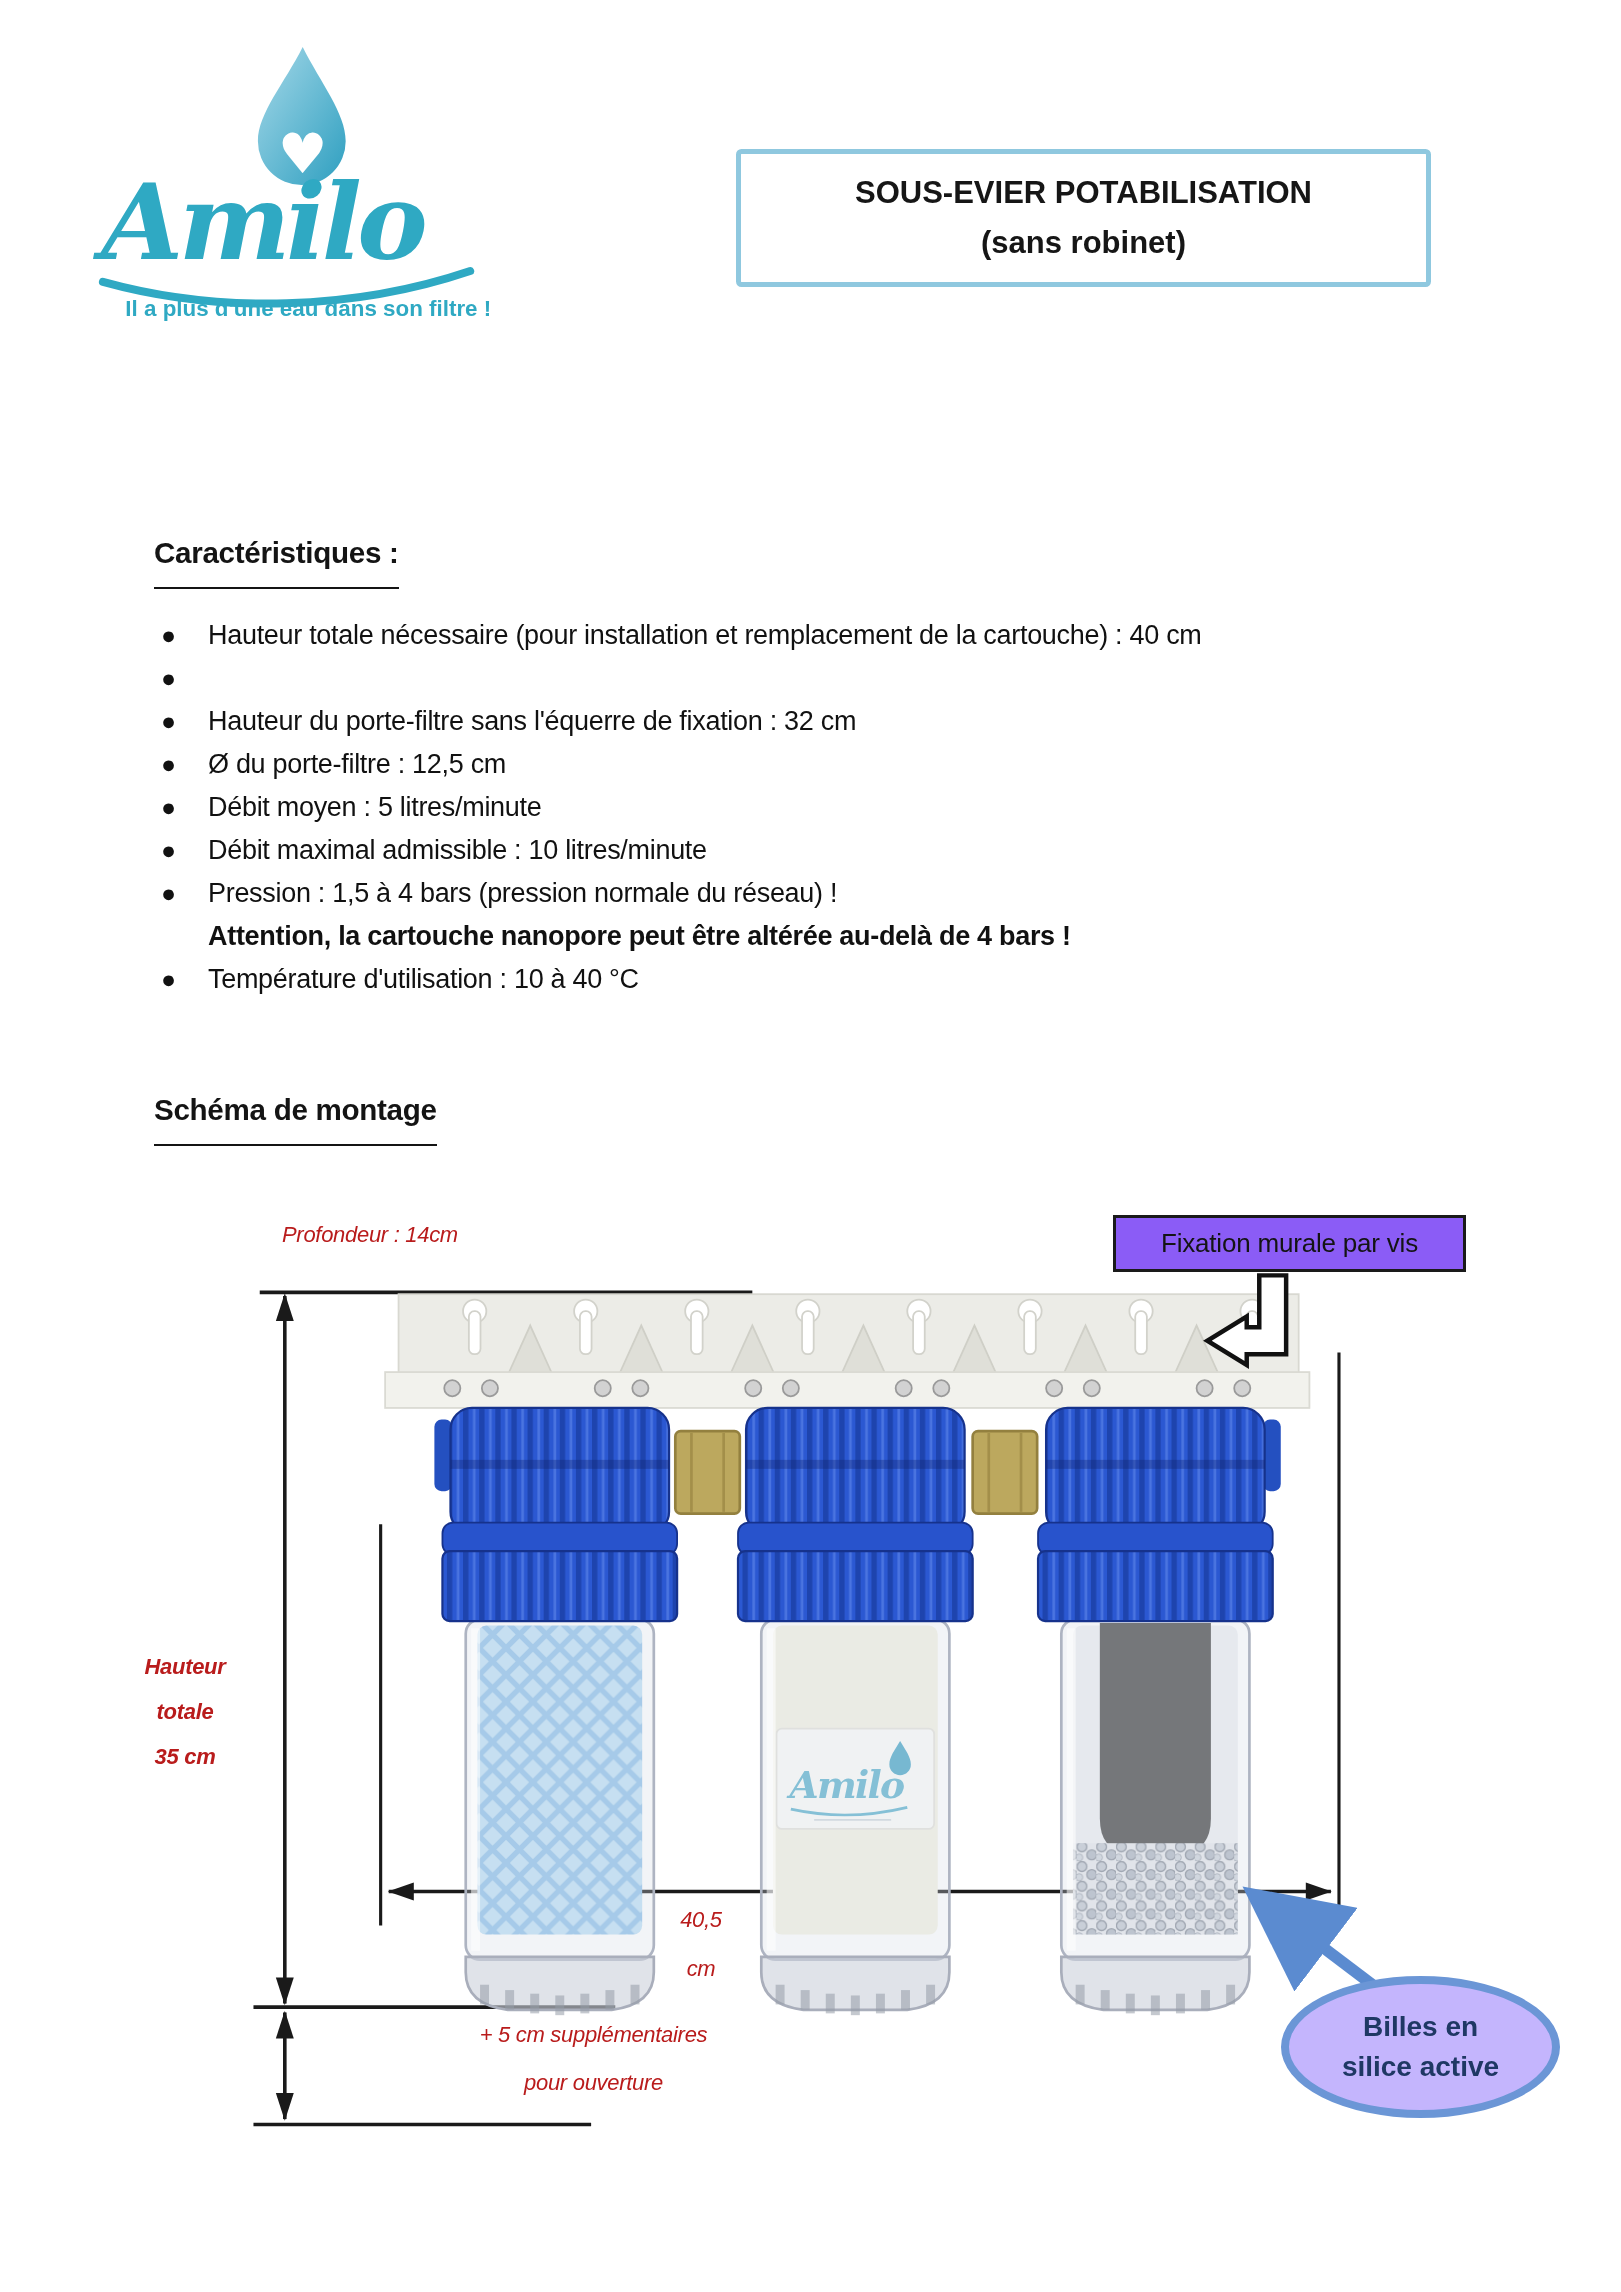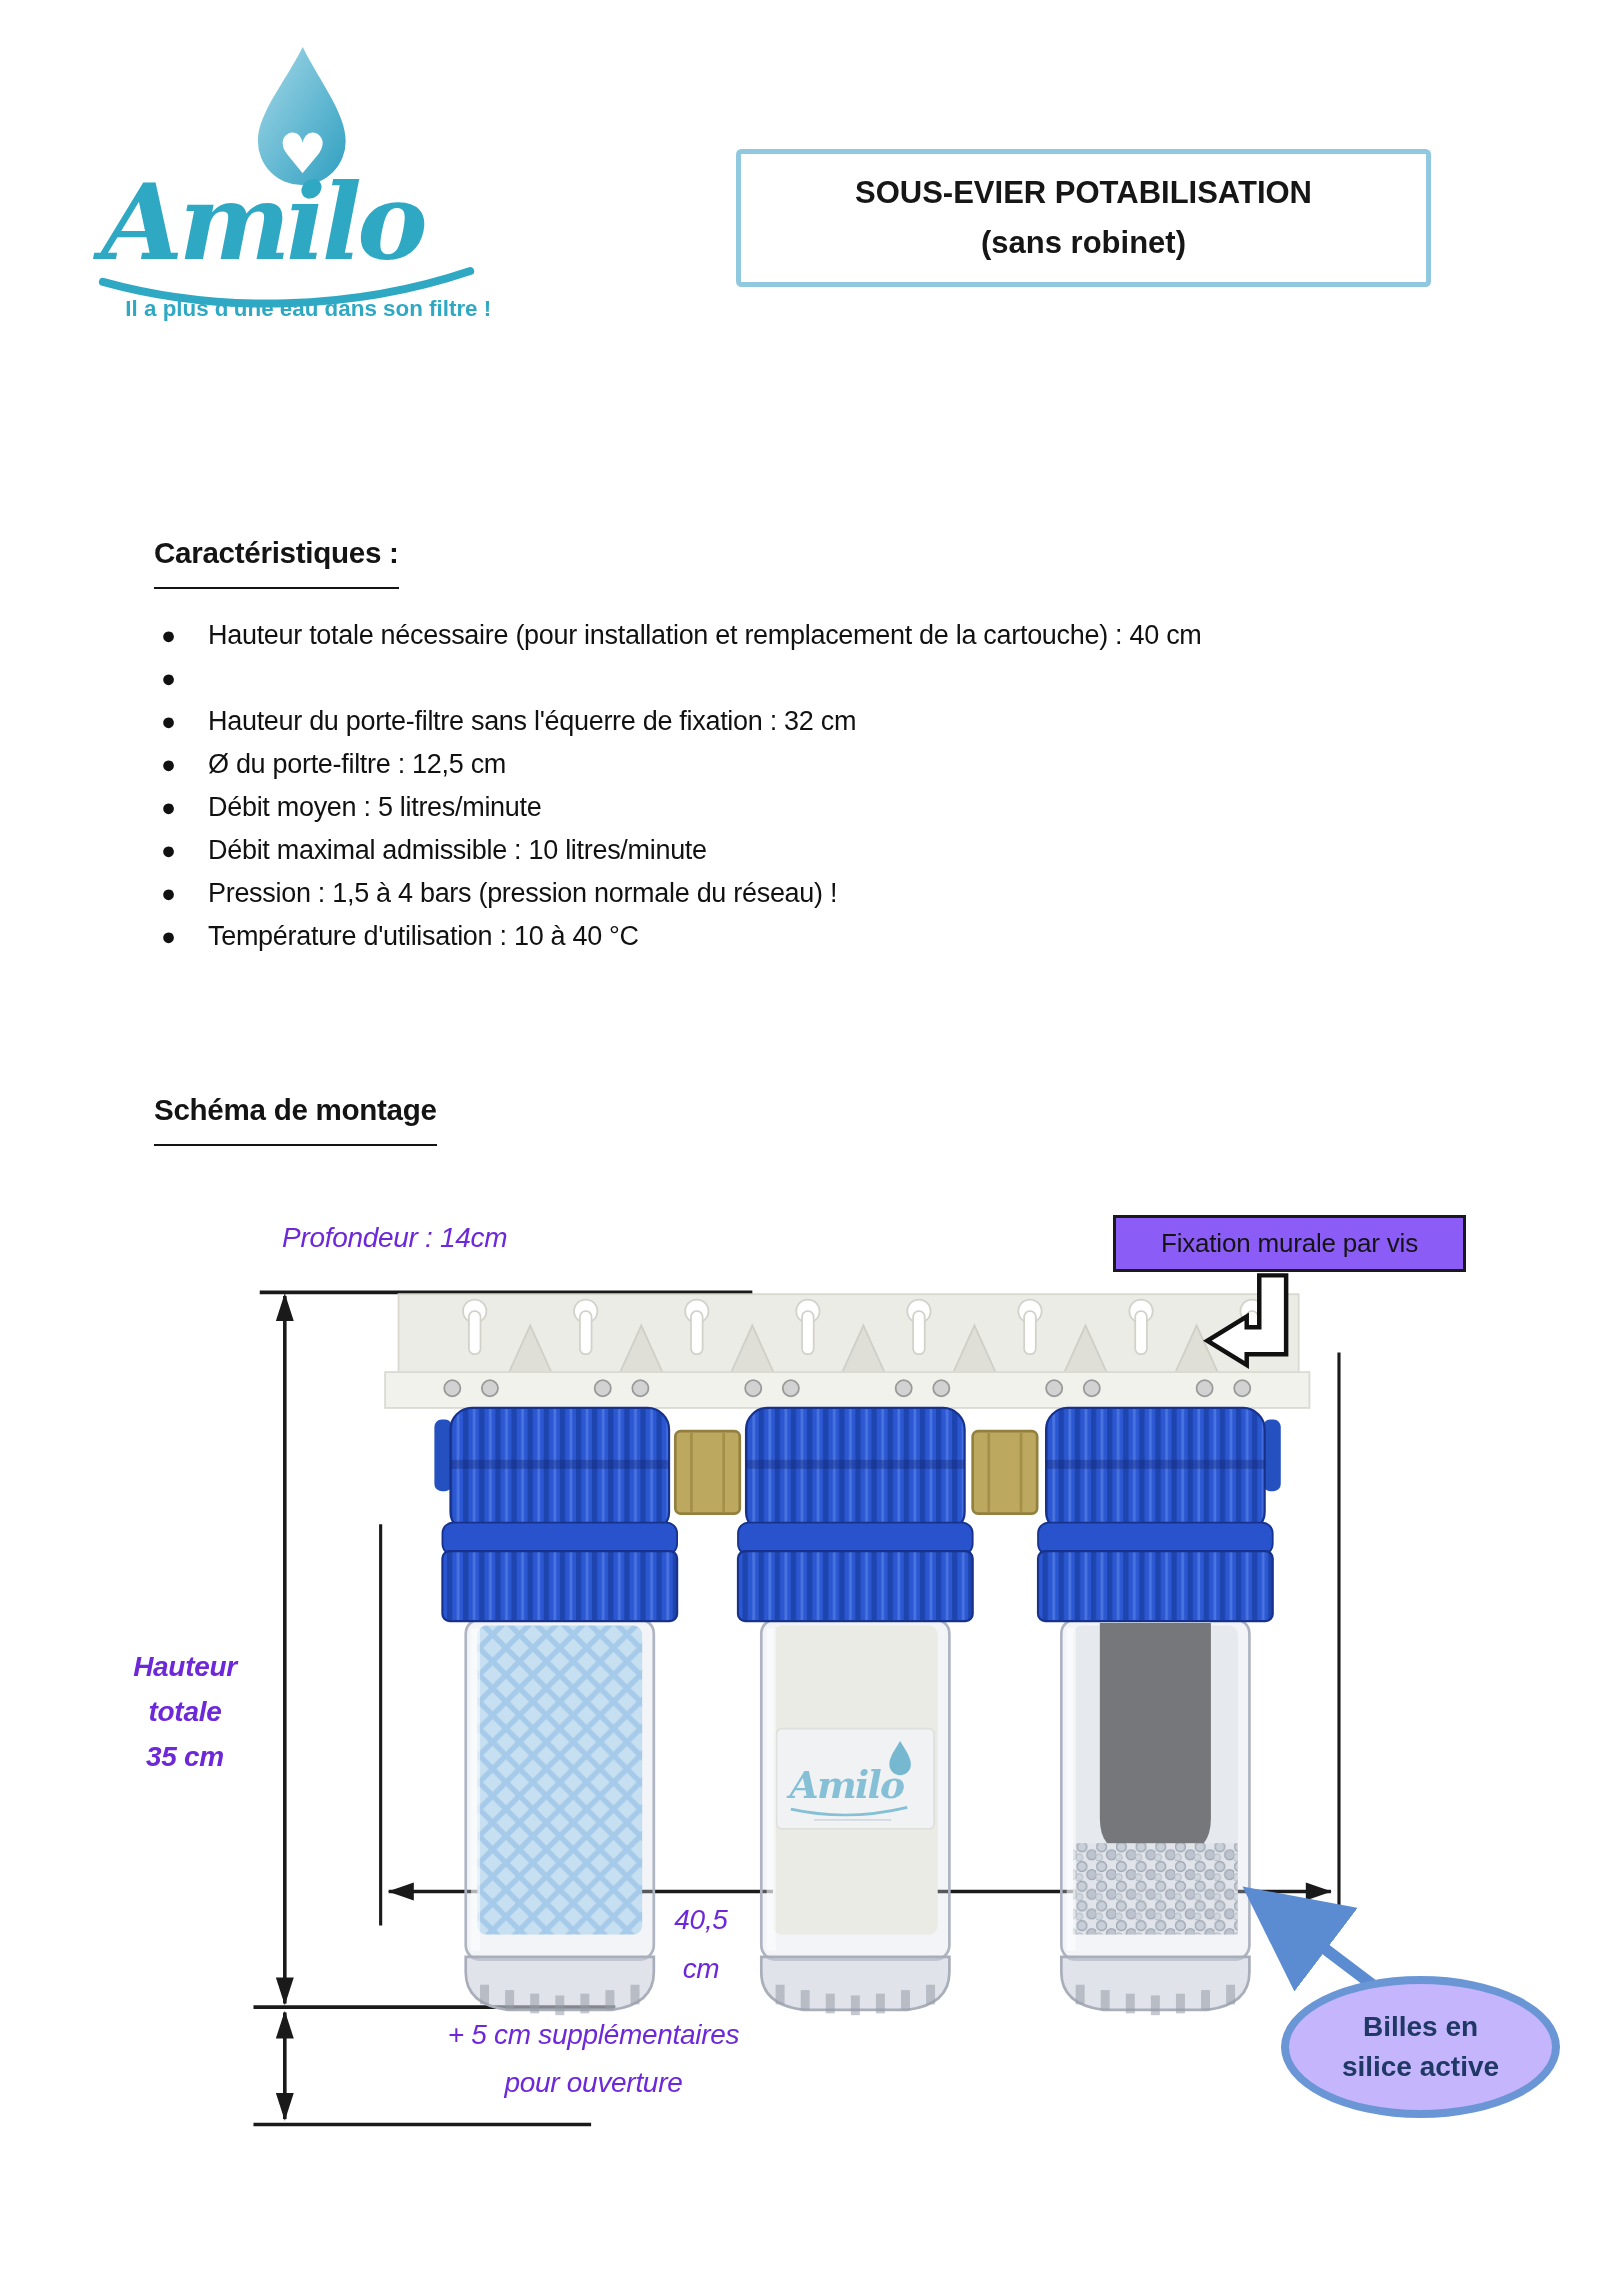--- a/index.html
+++ b/index.html
@@ -20,21 +20,21 @@
   #carac-heading{left:154px;top:536px;}
   #schema-heading{left:154px;top:1093px;}
   #carac-list{left:161px;top:614px;width:1343px;}
   .c-row{display:flex;align-items:flex-start;min-height:43px;
      font-size:27px;letter-spacing:-0.3px;line-height:43px;}
   .c-row .marker{width:47px;flex:0 0 47px;font-size:25px;}
   .c-row.no-bullet .marker{visibility:hidden;}
   .c-row.bold-row{font-weight:bold;}
 
   
-  .ital{font-style:italic;font-size:28px;letter-spacing:-0.3px;color:#6d28d9;}
+  .ital{font-style:italic;font-size:22px;letter-spacing:-0.3px;color:#b91c1c;}
   #depth-label{left:282px;top:1222px;}
   #height-label{left:97px;top:1644px;width:176px;text-align:center;line-height:45px;font-weight:bold;}
   #width-label{left:627px;top:1895px;width:148px;text-align:center;line-height:49px;}
   #extra-label{left:356px;top:2011px;width:475px;text-align:center;line-height:48px;}
   #fixation-box{left:1113px;top:1215px;width:353px;height:57px;border:3.6px solid #1a1a1a;
      box-sizing:border-box;background:#8b5cf6;display:flex;align-items:center;justify-content:center;
      font-size:26px;letter-spacing:-0.2px;color:#141414;}
   #silica-bubble{left:1281px;top:1976px;width:279px;height:142px;border:8px solid #6B96D6;
      border-radius:50%;box-sizing:border-box;background:#c4b5fd;
      display:flex;flex-direction:column;justify-content:center;text-align:center;
@@ -87,20 +87,24 @@
     <span class="marker">●</span>
     <span>Débit moyen : 5 litres/minute</span>
     </div>
   <div class="c-row">
     <span class="marker">●</span>
     <span>Débit maximal admissible : 10 litres/minute</span>
     </div>
   <div class="c-row">
     <span class="marker">●</span>
     <span>Pression : 1,5 à 4 bars (pression normale du réseau) !</span>
+    </div>
+  <div class="c-row no-bullet bold-row">
+    <span class="marker">●</span>
+    <span>Attention, la cartouche nanopore peut être altérée au-delà de 4 bars !</span>
     </div>
   <div class="c-row">
     <span class="marker">●</span>
     <span>Température d'utilisation : 10 à 40 °C</span>
     </div>
 </div>
 
 <div class="abs section-heading" id="schema-heading">Schéma de montage</div>
 
 <svg class="abs" id="diagram-svg" width="1622" height="1102" viewBox="0 0 1811 1230">

